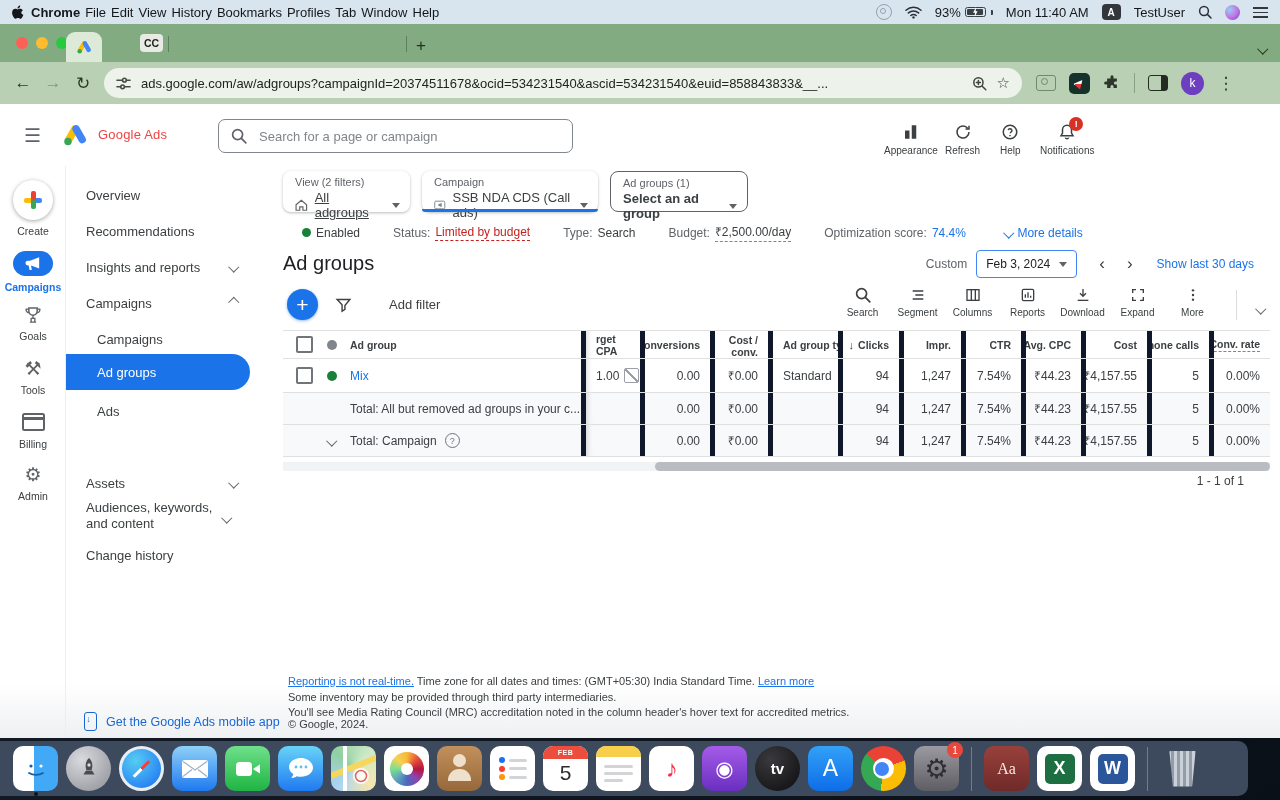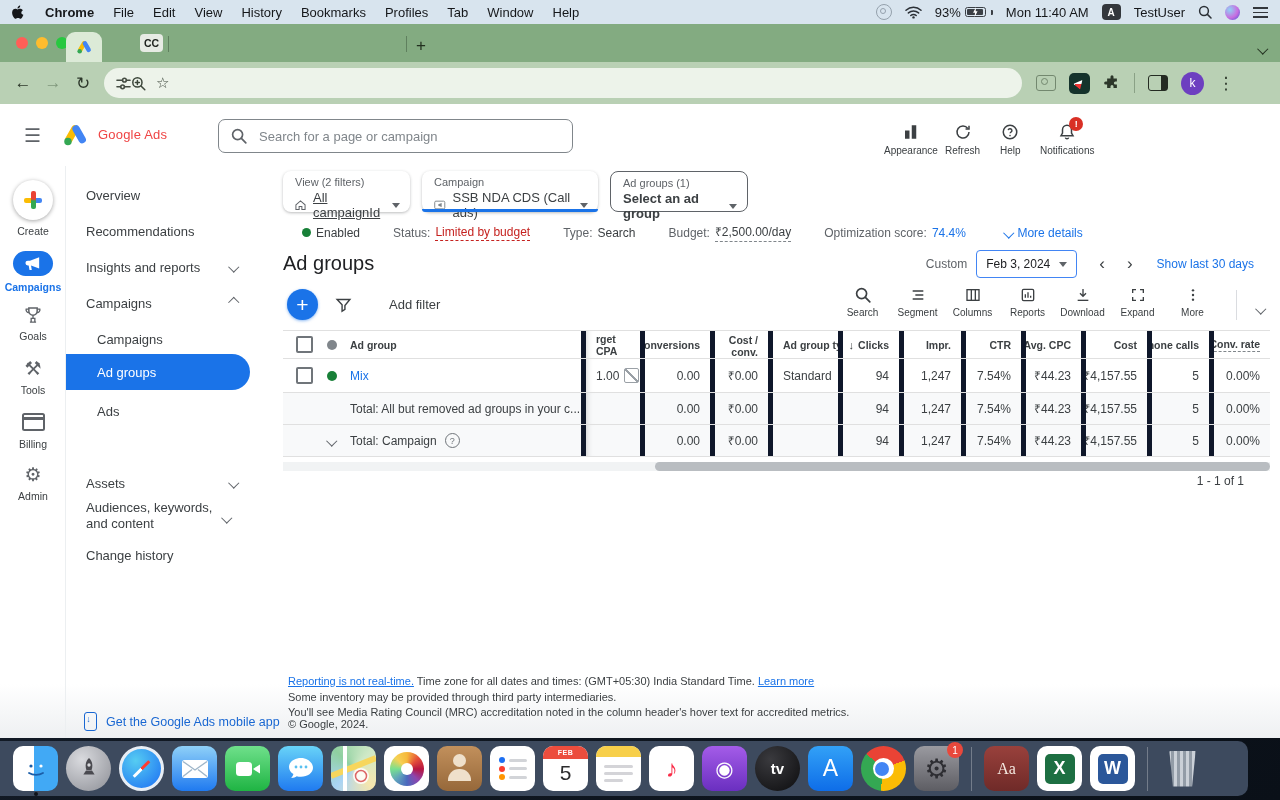--- a/index.html
+++ b/index.html
@@ -1,19 +1,19 @@
 <!DOCTYPE html>
 <html><head>
 <meta charset="utf-8">
 <style>
   html,body{margin:0;padding:0;background:#000}
   #app{position:relative;width:1280px;height:800px;overflow:hidden;font-family:"Liberation Sans",sans-serif;background:#fff}
   
   .menubar{position:absolute;left:0;top:0;width:1280px;height:24px;background:#d8e4ee;display:flex;align-items:center;font-size:13px;color:#15171a;padding:0 12px;box-sizing:border-box}
-  .mb-left{display:flex;align-items:center;gap:19px}
+  .mb-left{display:flex;align-items:center;gap:5px}
   .mb-item{white-space:nowrap;cursor:default}
   .mb-item.b{font-weight:700}
   .mb-right{margin-left:auto;display:flex;align-items:center;gap:13px}
   .mirror-ic{width:14px;height:14px;border:1.6px solid #8d99a4;border-radius:50%;position:relative;opacity:.9}
   .mirror-ic::after{content:'';position:absolute;left:3.2px;top:3.2px;width:4px;height:4px;border:1.4px solid #8d99a4;border-radius:50%}
   .batt{display:flex;align-items:center;gap:4px}
   .batt-body{width:21px;height:10px;border:1.5px solid #3a3f45;border-radius:2.5px;position:relative;padding:1px;box-sizing:border-box}
   .batt-fill{position:absolute;left:1px;top:1px;bottom:1px;width:16px;background:#3a3f45;border-radius:1px}
   .batt-bolt{position:absolute;left:6px;top:-1px;width:7px;height:10px;background:#fff;clip-path:polygon(60% 0,18% 58%,45% 58%,40% 100%,82% 42%,55% 42%);z-index:2}
   .batt-cap{width:2px;height:5px;background:#3a3f45;border-radius:0 1px 1px 0;margin-left:1px}
@@ -281,20 +281,21 @@
     <span class="navic dis">→</span>
     <span class="navic">↻</span>
     <div class="omnibox">
       <span>
         <svg width="15" height="15" viewBox="0 0 16 16">
             <path d="M1 4.5h6M11 4.5h4M1 11.5h4M9 11.5h6" stroke="#444c42" stroke-width="1.6" stroke-linecap="round"></path>
             <circle cx="9" cy="4.5" r="2" fill="none" stroke="#444c42" stroke-width="1.6"></circle>
             <circle cx="7" cy="11.5" r="2" fill="none" stroke="#444c42" stroke-width="1.6"></circle>
           </svg>
       </span>
+      <span class="url-txt">ads.google.com/aw/adgroups?campaignId=20374511678&amp;ocid=534231540&amp;ascid=534231540&amp;euid=858843833&amp;__...</span>
       <span>
         <svg width="15" height="15" viewBox="0 0 15 15">
             <circle cx="6.4" cy="6.4" r="4.6" fill="none" stroke="#3c463a" stroke-width="1.5"></circle>
             <path d="M10 10l3.8 3.8M4.4 6.4h4M6.4 4.4v4" stroke="#3c463a" stroke-width="1.5" stroke-linecap="round"></path>
           </svg>
       </span>
       <span class="omni-ic">☆</span>
     </div>
     <div class="ub-right">
       <span class="cam-ic"></span>
@@ -455,21 +456,21 @@
 
     <div class="content">
 
       <div class="filters">
         <div class="fcard fc1">
           <div class="fcard-label">View (2 filters)</div>
           <div class="fcard-val">
             <svg width="13" height="12" viewBox="0 0 24 22">
                 <path d="M2 10.5L12 2l10 8.5V21h-7v-6.5h-6V21H2V10.5z" fill="none" stroke="#5f6368" stroke-width="2.2"></path>
               </svg>
-            <span class="uline">All campaignId</span>
+            <span class="uline">All adgroups</span>
             <span class="caret"></span>
           </div>
         </div>
         <div class="fcard fc2">
           <div class="fcard-label">Campaign</div>
           <div class="fcard-val">
             <svg width="14" height="12" viewBox="0 0 24 20">
                 <rect x="1.5" y="2" width="21" height="16" rx="2.5" fill="none" stroke="#80868b" stroke-width="2"></rect>
                 <path d="M16 6l-7 2.5v3L16 14V6z" fill="#80868b"></path>
               </svg>

